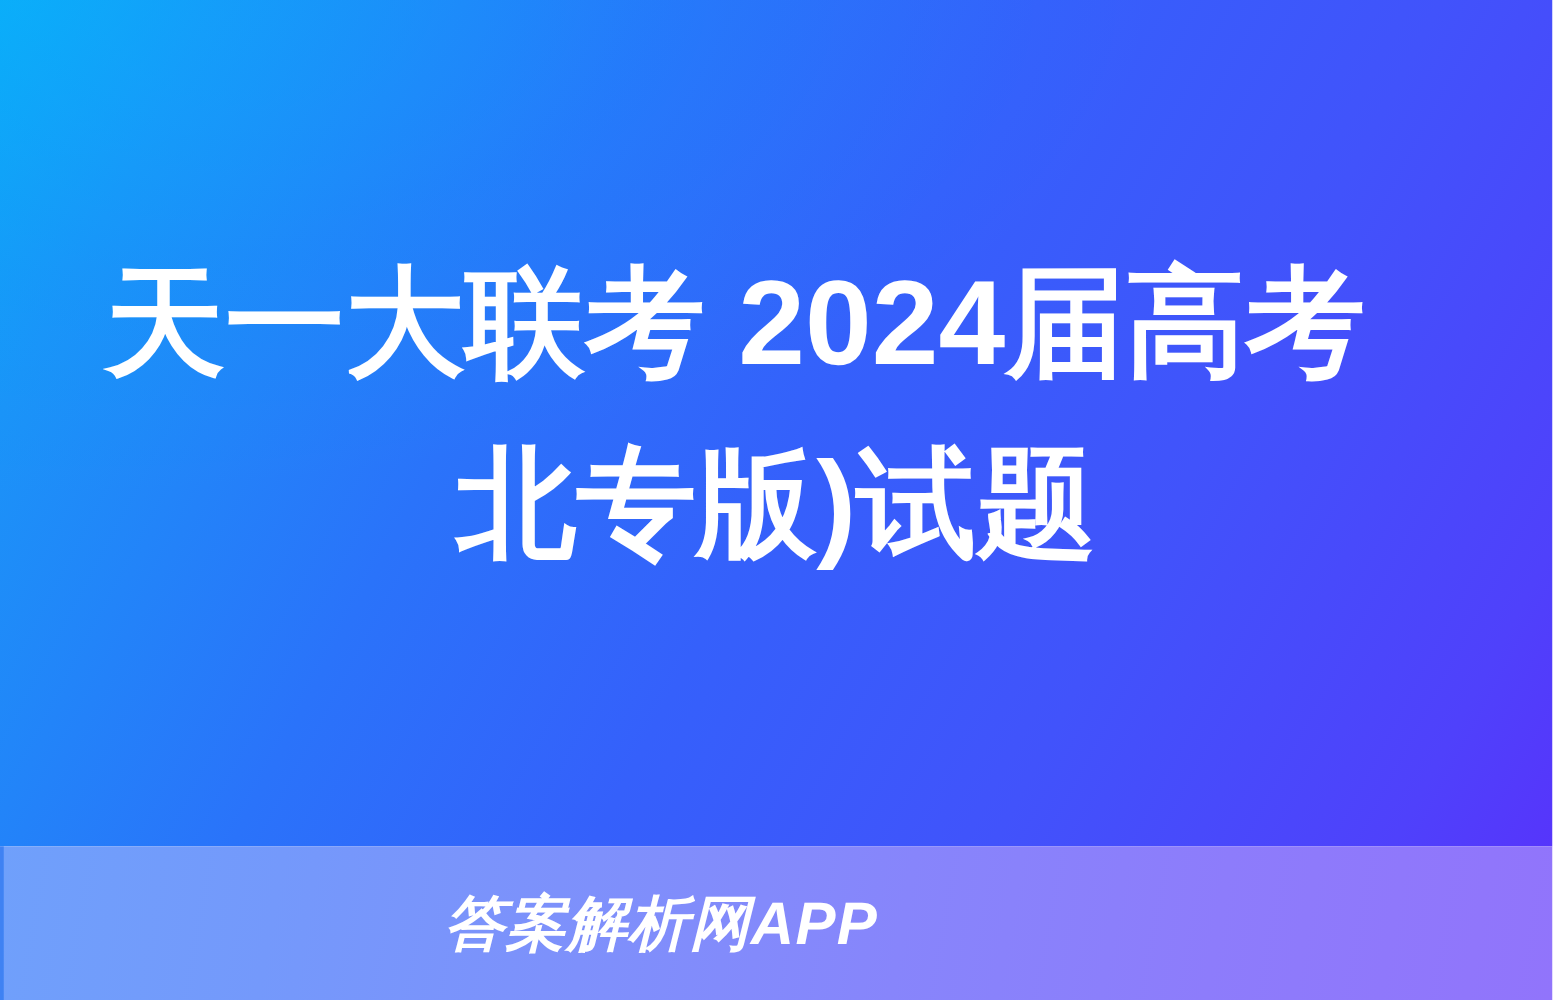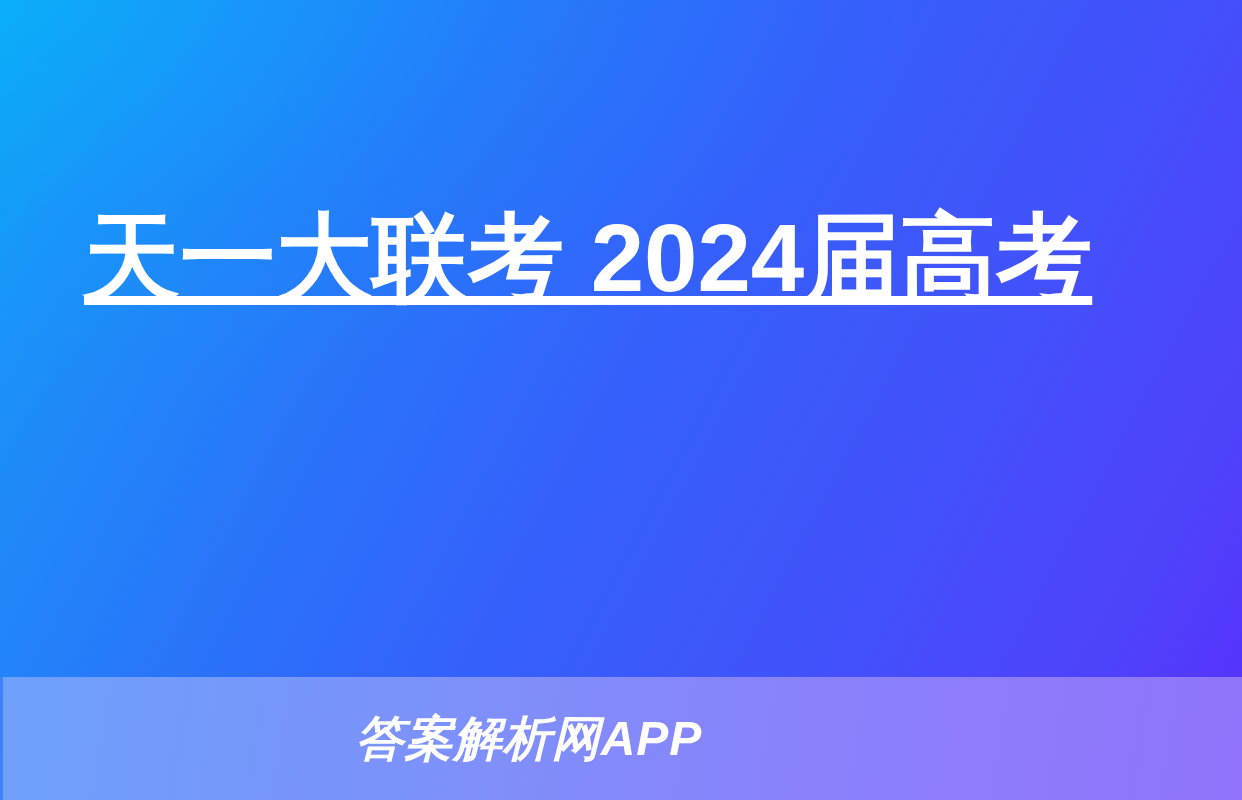--- a/index.html
+++ b/index.html
@@ -62,21 +62,20 @@
 
   .title-line {
     display: block;
     font-size: 96px;
     line-height: 145px;
     font-weight: 700;
     letter-spacing: 0px;
     white-space: nowrap;
     color: #ffffff;
     text-rendering: geometricPrecision;
-    text-decoration: underline;
   }
   .title-line.line-1,
   .title-line.line-2 {
     text-align: left;
   }
   .title-line.line-3 {
     text-align: center;
   }
 
   
@@ -125,20 +124,21 @@
 </style>
 </head>
 <body>
 
 <div class="card">
 
   <div class="hero"></div>
 
   <div class="title-block">
     <span class="title-line line-1">天一大联考 2024届高考</span>
+    <span class="title-line line-3">北专版)试题</span>
   </div>
 
   <div class="footer-band">
     <div class="footer-left-edge"></div>
     <div class="watermark">答案解析网APP</div>
   </div>
 
 </div>
 
 </body></html>

